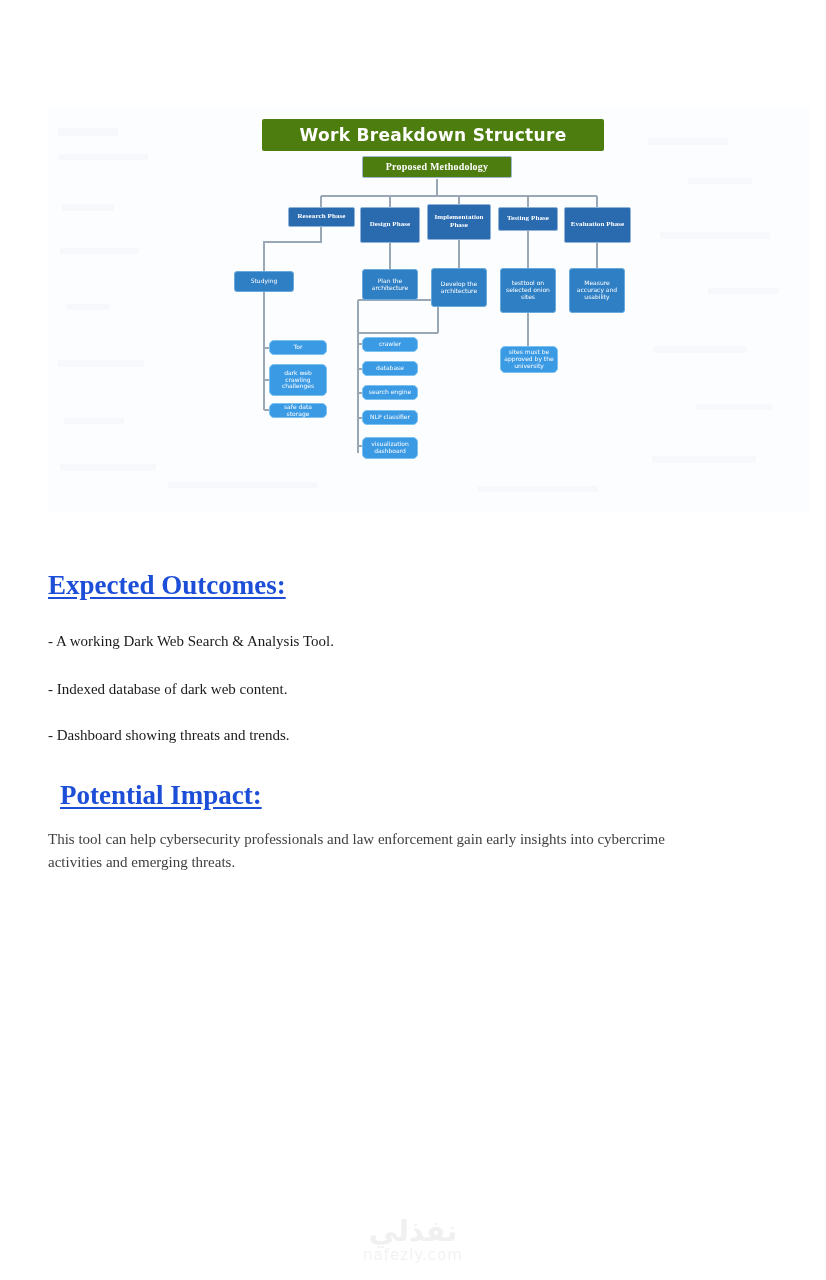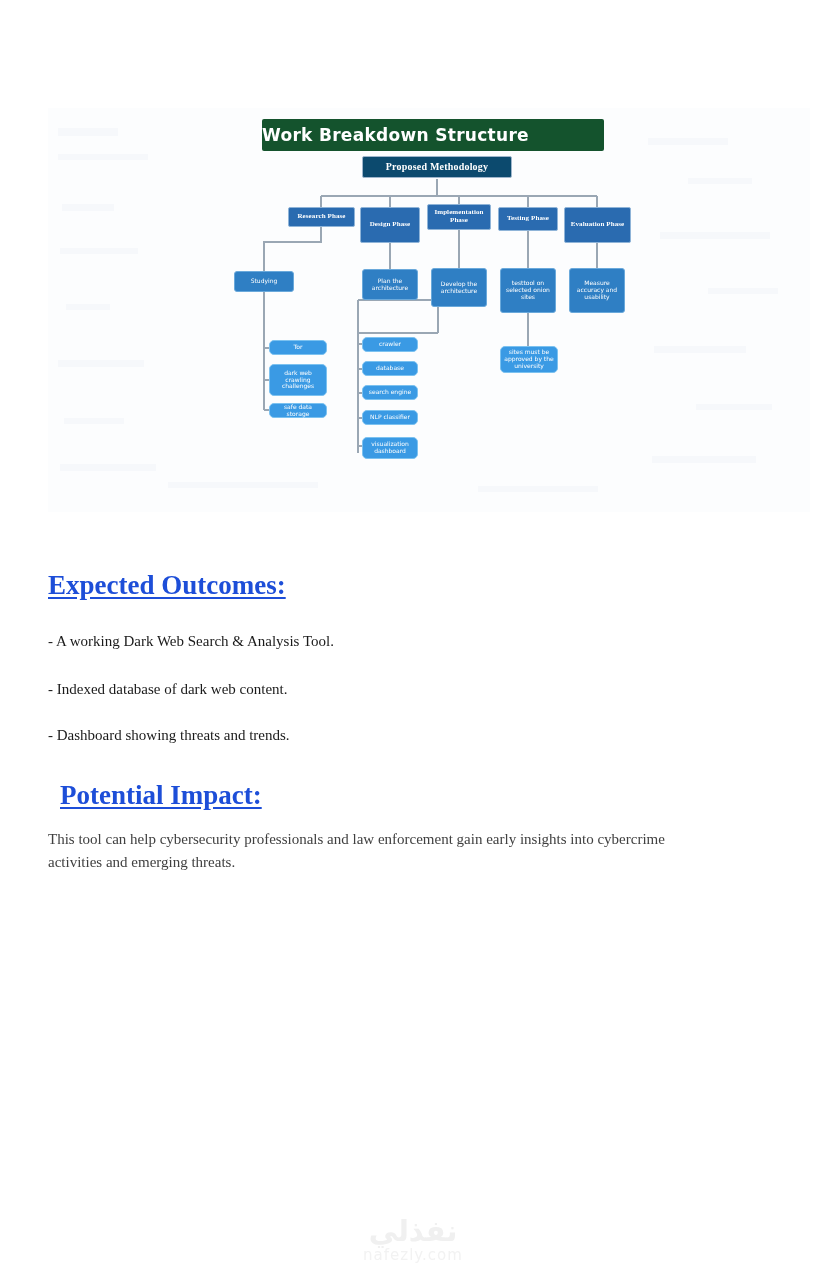--- a/index.html
+++ b/index.html
@@ -31,46 +31,46 @@
     background: #f4f6f9;
     opacity: .75;
   }
 
   #wbs-title-bar {
     position: absolute;
     left: 214px;
     top: 11px;
     width: 342px;
     height: 32px;
-    background: #14532d;
+    background: #4d7c0f;
     border-radius: 2px;
     display: flex;
     align-items: center;
-    justify-content: flex-start;
+    justify-content: center;
   }
   #wbs-title-bar .t {
     color: #ffffff;
     font-family: "DejaVu Sans", sans-serif;
     font-weight: bold;
     font-size: 17px;
     letter-spacing: .3px;
   }
 
   .node {
     position: absolute;
     box-sizing: border-box;
     display: flex;
     align-items: center;
     justify-content: center;
     text-align: center;
     color: #ffffff;
     line-height: 1.12;
   }
   .node-root {
-    background: #0c4a6e;
+    background: #4d7c0f;
     border: 1px solid #9fb6cc;
     border-radius: 2px;
     font-family: "Liberation Serif", serif;
     font-weight: bold;
     font-size: 10px;
     letter-spacing: .2px;
   }
   .node-phase {
     background: #2a6bb0;
     border: 1px solid #8fb4d8;
@@ -234,21 +234,21 @@
   <div class="node node-root" style="left:314px;top:48px;width:150px;height:22px;">
     <span>Proposed Methodology</span>
   </div>
 
   <div class="node node-phase" style="left:240px;top:99px;width:67px;height:20px;">
     <span>Research Phase</span>
   </div>
   <div class="node node-phase" style="left:312px;top:99px;width:60px;height:36px;">
     <span>Design Phase</span>
   </div>
-  <div class="node node-phase" style="left:379px;top:96px;width:64px;height:26px;">
+  <div class="node node-phase" style="left:379px;top:96px;width:64px;height:36px;">
     <span>Implementation Phase</span>
   </div>
   <div class="node node-phase" style="left:450px;top:99px;width:60px;height:24px;">
     <span>Testing Phase</span>
   </div>
   <div class="node node-phase" style="left:516px;top:99px;width:67px;height:36px;">
     <span>Evaluation Phase</span>
   </div>
 
   <div class="node node-task" style="left:186px;top:163px;width:60px;height:21px;">

